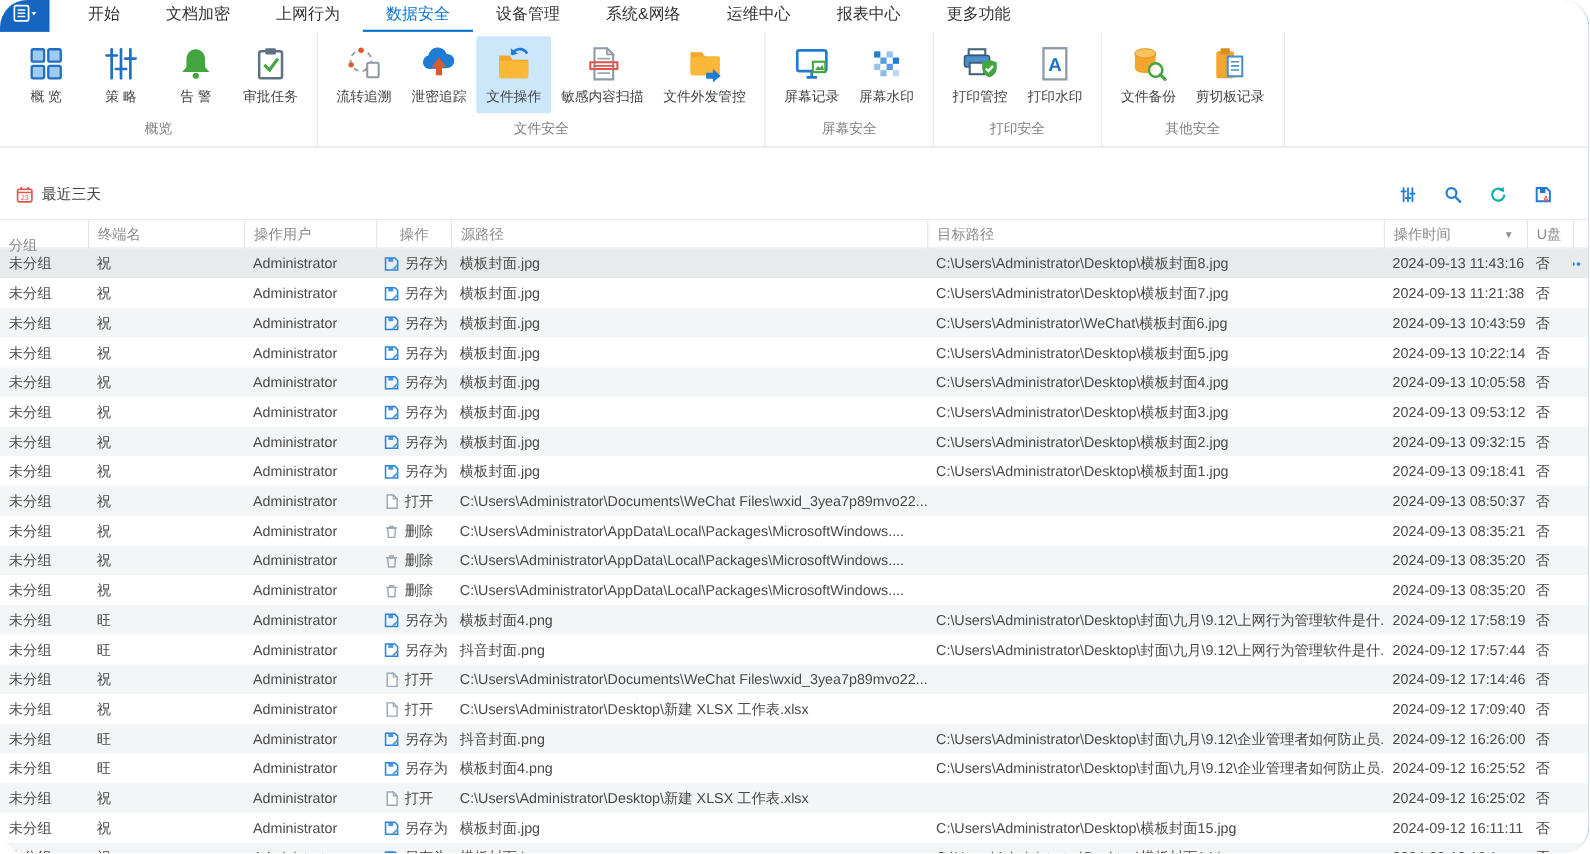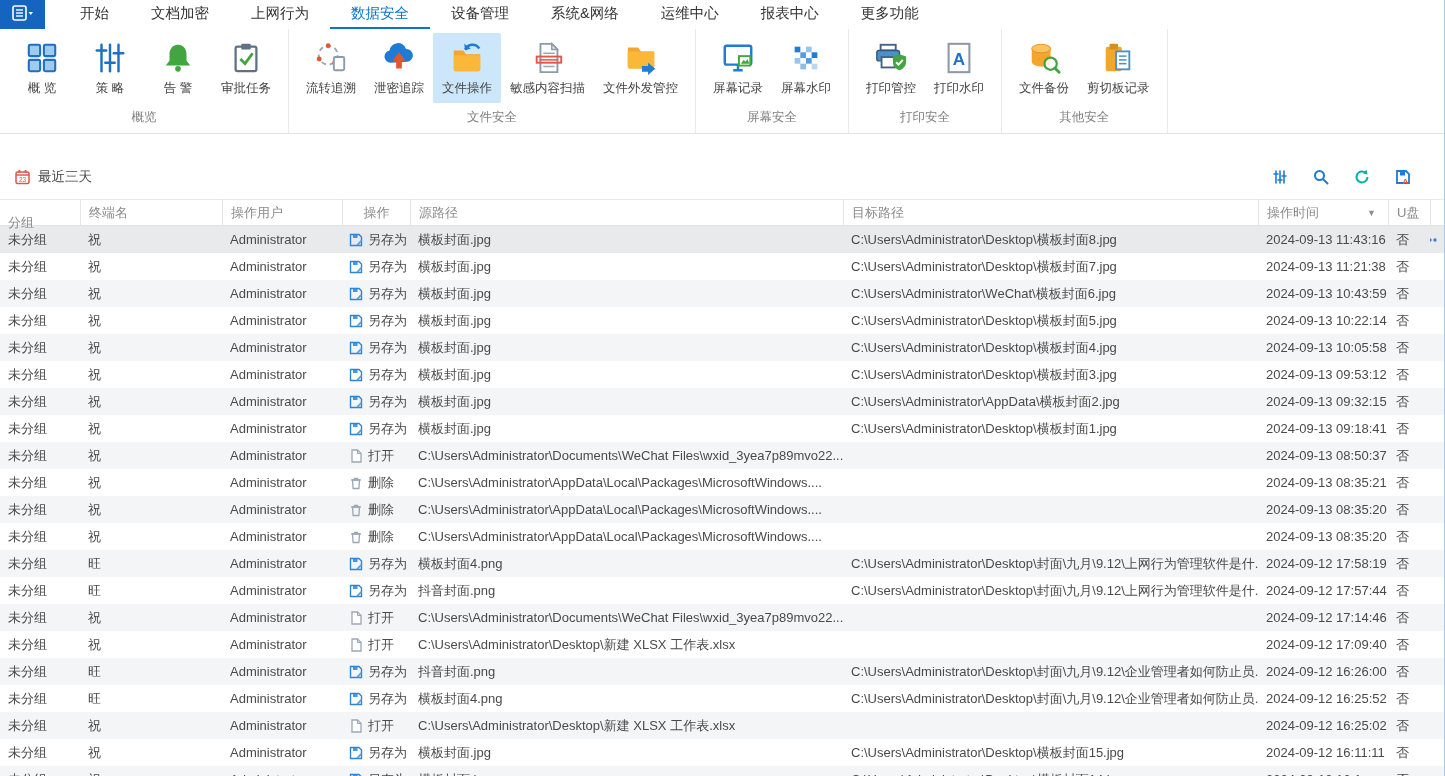--- a/index.html
+++ b/index.html
@@ -1,18 +1,18 @@
 <!DOCTYPE html>
 <html><head>
 <meta charset="utf-8">
 <style>
   html,body{margin:0;padding:0;background:#fff;}
   .app{position:relative;width:1445px;height:776px;overflow:hidden;background:#fff;
        font-family:"Liberation Sans","DejaVu Sans",sans-serif;box-sizing:border-box;
-       border-right:1px solid #a9c9e8;}
+       border-right:1px solid #a9c9e8;border-radius:25px;}
   
   .menubar{display:flex;align-items:center;height:29px;background:#fff;}
   .logo{width:45px;height:29px;background:#1565c0;display:flex;align-items:center;justify-content:center;cursor:pointer;flex-shrink:0;}
   .tabs{display:flex;margin-left:14px;height:29px;}
   .tab{padding:0 21px;font-size:14.5px;color:#333;line-height:27px;cursor:pointer;white-space:nowrap;box-sizing:border-box;}
   .tab.active{color:#0b74d1;border-bottom:2px solid #0b74d1;}
   
   .ribbon{display:flex;align-items:stretch;height:104px;background:#fff;border-bottom:1px solid #e2e2e2;}
   .rgroup{display:flex;flex-direction:column;border-right:1px solid #e8e8e8;padding:0 8px;}
   .rbuttons{display:flex;flex:1;align-items:flex-start;padding-top:4px;}
@@ -491,21 +491,21 @@
             <span class="tic">
               <svg width="14" height="14" viewBox="0 0 14 14">
                 <path d="M1.5 1.5h8.5l2.5 2.5v8.5H1.5z" fill="none" stroke="#2c85d8" stroke-width="1.4"></path>
                 <rect x="4" y="1.5" width="4.5" height="3.5" fill="#2c85d8" opacity=".85"></rect>
                 <path d="M7.5 11.5l4.2-4.2 1.3 1.3-4.2 4.2z" fill="#5aa0e0"></path>
               </svg>
             </span>
             <span>另存为</span>
           </div>
           <div class="cell" style="width: 433px;">横板封面.jpg</div>
-          <div class="cell" style="width: 415px;">C:\Users\Administrator\AppData\横板封面2.jpg</div>
+          <div class="cell" style="width: 415px;">C:\Users\Administrator\Desktop\横板封面2.jpg</div>
           <div class="cell" style="width: 130px;">2024-09-13 09:32:15</div>
           <div class="cell" style="width: 42px;">否</div>
           <div class="cell micro" style="width: 15px;"></div>
         </div>
         <div class="trow">
           <div class="cell" style="width: 80px;">未分组</div>
           <div class="cell" style="width: 142px;">祝</div>
           <div class="cell" style="width: 120px;">Administrator</div>
           <div class="cell c-op" style="width: 68px;">
             <span class="tic">

